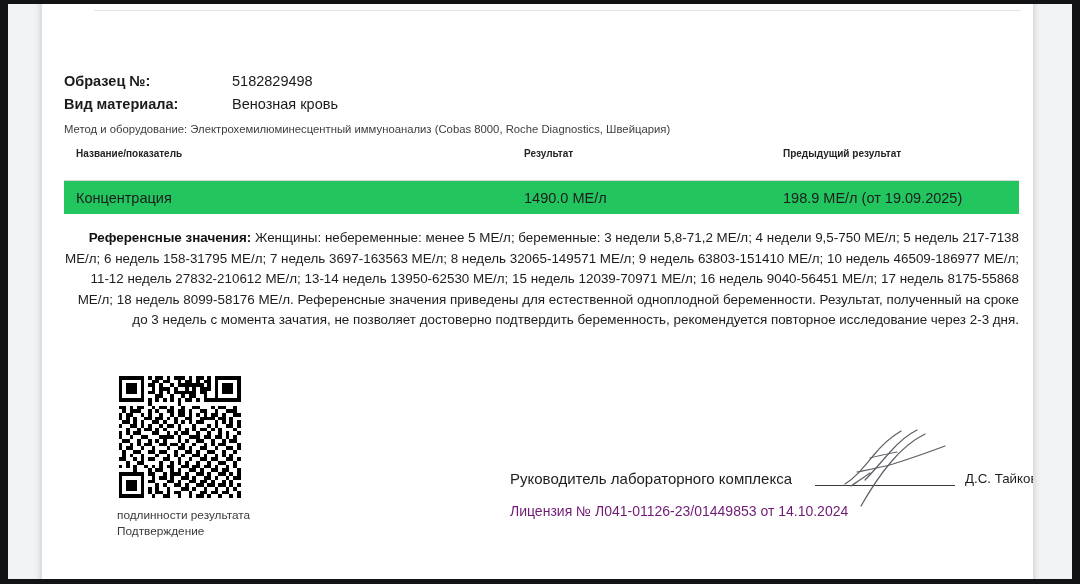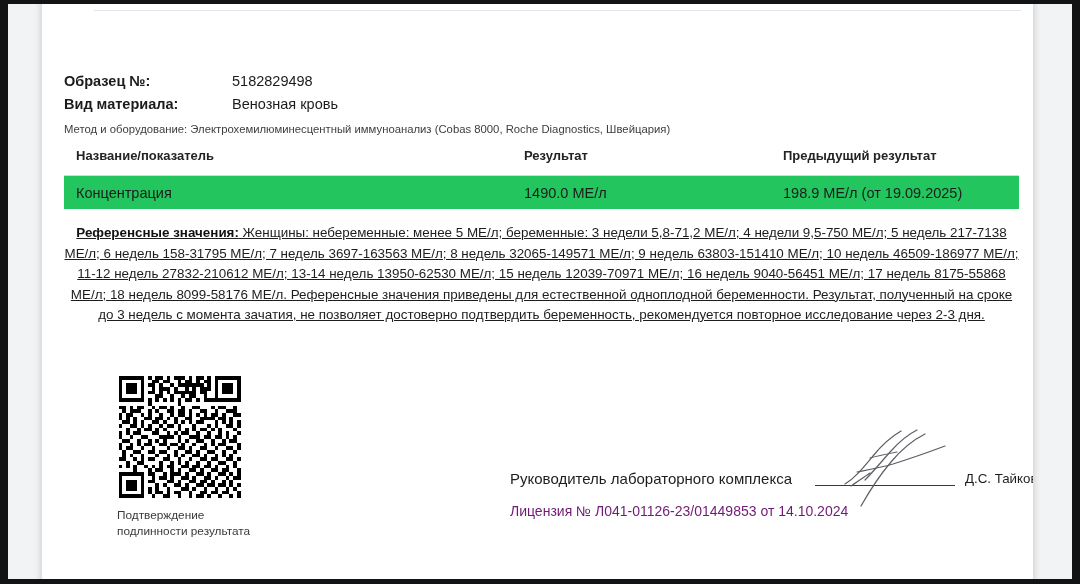--- a/index.html
+++ b/index.html
@@ -121,24 +121,24 @@
     margin-top: 13px;
     width: 100%;
     border-collapse: collapse;
     table-layout: fixed;
   }
   .tbl col.c-name { width: 445px; }
   .tbl col.c-res  { width: 262px; }
   .tbl col.c-prev { width: 248px; }
   .tbl thead th {
     text-align: left;
-    font-size: 13px;
+    font-size: 10px;
     font-weight: bold;
     color: #242424;
-    padding: 0 0 12px 0;
+    padding: 0 0 21px 0;
     border-bottom: 1px solid #d8d8d8;
   }
   .tbl thead th.c1 { padding-left: 12px; }
   .tbl thead th.c2 { padding-left: 15px; }
   .tbl thead th.c3 { padding-left: 12px; }
   .tbl tbody td {
     font-size: 14.5px;
     color: #1d1d1d;
     background: #22c55e;
     height: 31px;
@@ -147,22 +147,21 @@
   .tbl tbody td.c1 { padding-left: 12px; }
   .tbl tbody td.c2 { padding-left: 15px; }
   .tbl tbody td.c3 { padding-left: 12px; }
 
   
   .refs {
     margin-top: 14px;
     font-size: 13.4px;
     line-height: 20.5px;
     color: #1d1d1d;
-    text-align: center;
-    text-decoration: underline;
+    text-align: right;
   }
   .refs b { font-weight: bold; color: #111; }
 
   
   .footer {
     position: absolute;
     left: 22px;
     right: 14px;
     top: 372px;
     height: 190px;
@@ -578,22 +577,22 @@
             <rect x="9" y="32" width="1" height="1"></rect>
               <rect x="12" y="32" width="2" height="1"></rect>
             <rect x="16" y="32" width="1" height="1"></rect>
               <rect x="21" y="32" width="2" height="1"></rect>
             <rect x="24" y="32" width="1" height="1"></rect>
               <rect x="27" y="32" width="1" height="1"></rect>
             <rect x="30" y="32" width="1" height="1"></rect>
           </g>
         </svg>
         <div class="qr-caption">
+          <div>подлинности результата</div>
           <div>Подтверждение</div>
-          <div>подлинности результата</div>
         </div>
       </div>
 
       <div class="sig-block">
         <div class="sig-role">Руководитель лабораторного комплекса</div>
         <div class="sig-license">Лицензия № Л041-01126-23/01449853 от 14.10.2024</div>
 
         <div class="sig-right">
           <div class="sig-line"></div>
           <svg class="sig-scribble" viewBox="0 0 150 86">

